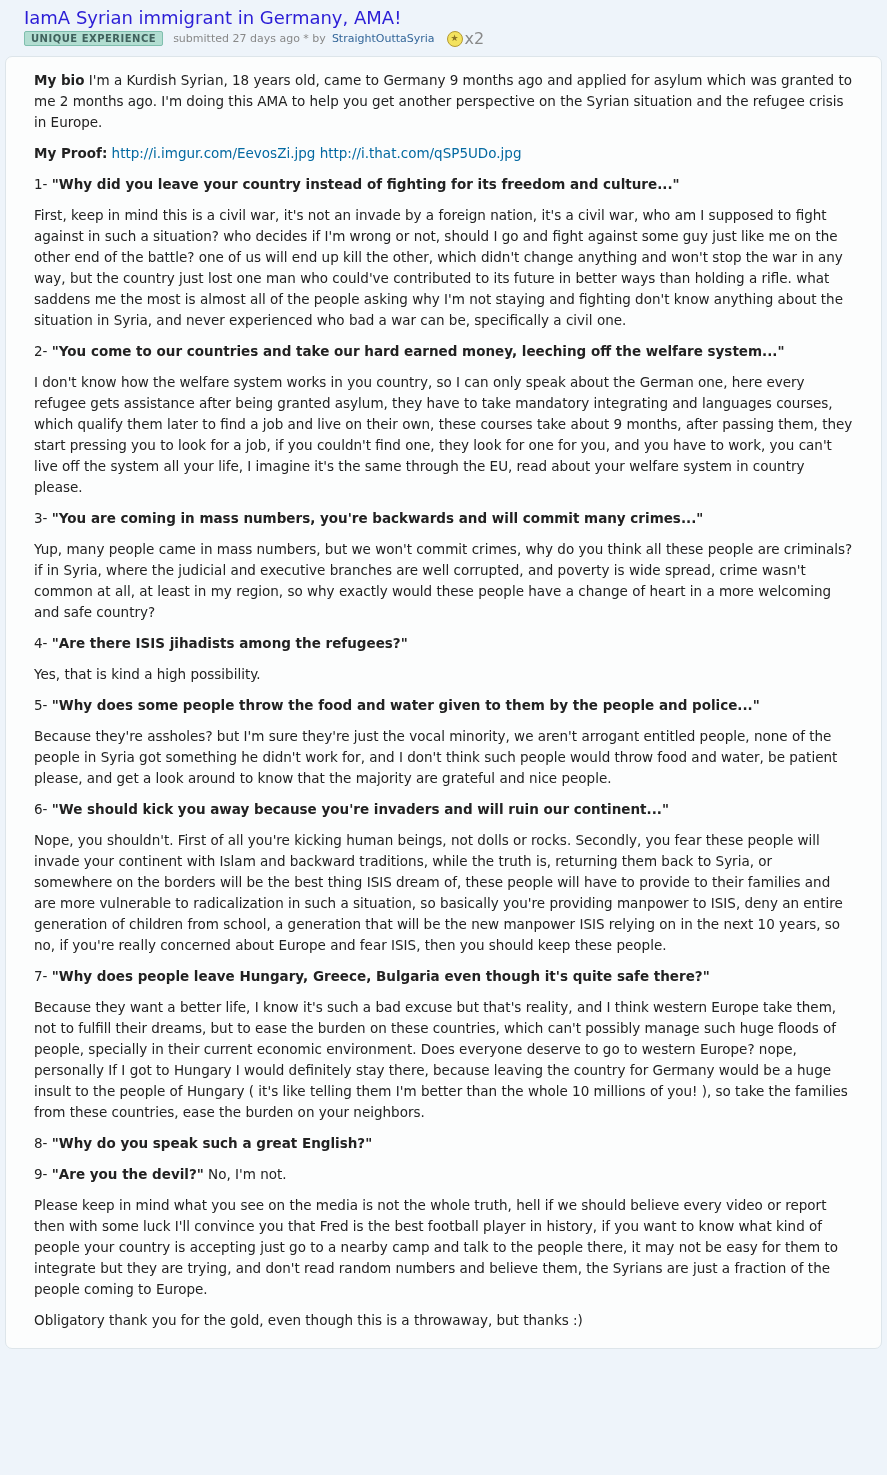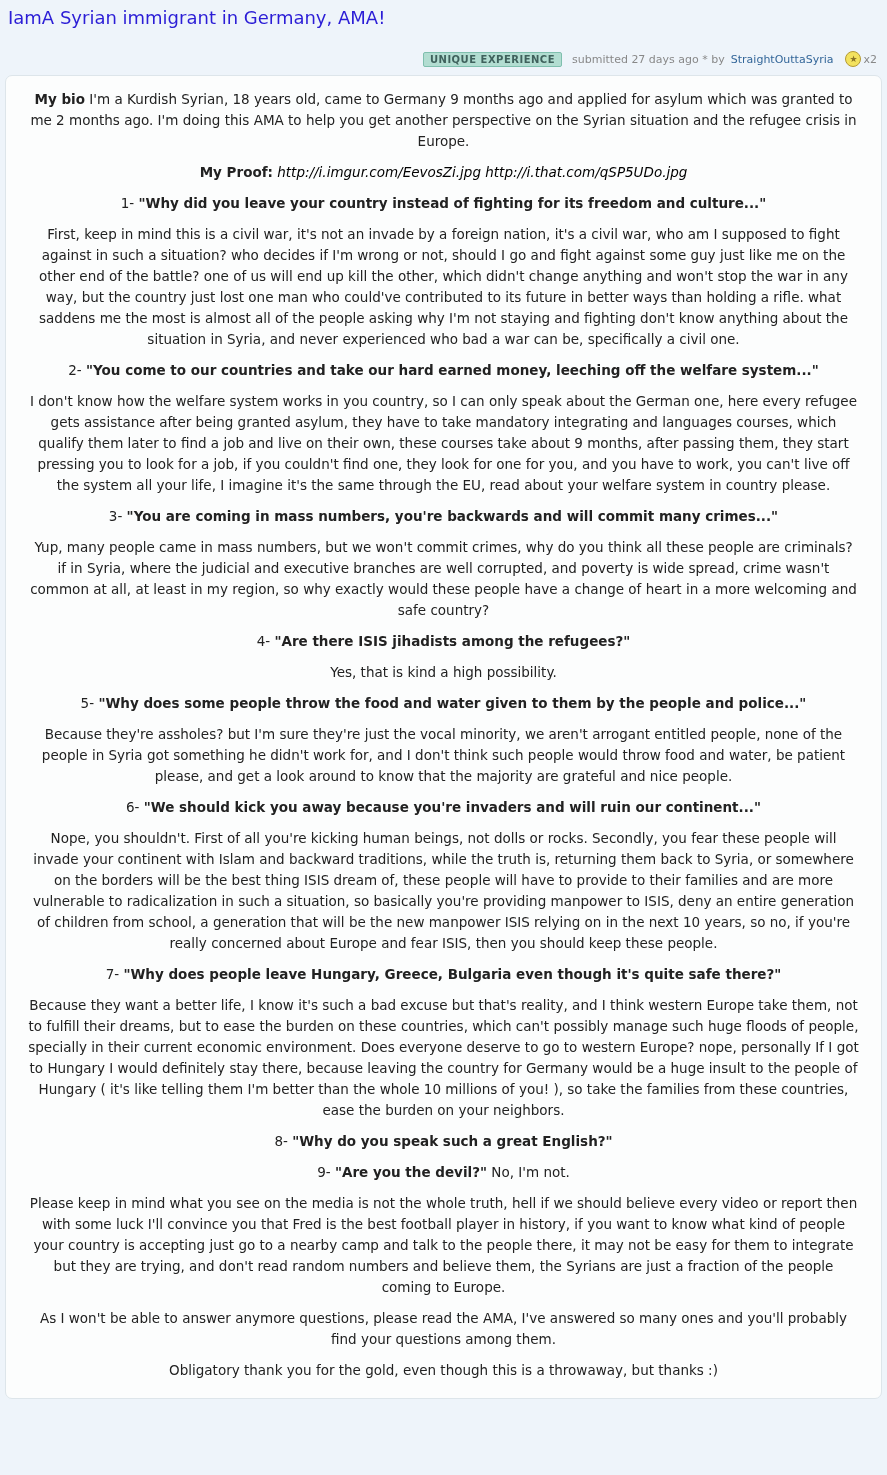--- a/index.html
+++ b/index.html
@@ -6,37 +6,36 @@
     margin: 0;
     padding: 0;
     background: #eef4fa;
     font-family: "DejaVu Sans", "Liberation Sans", sans-serif;
     color: #222;
     width: 887px;
   }
   .page { width: 887px; }
 
   
-  .header { padding: 7px 10px 0 8px; }
+  .header { padding: 7px 10px 0 24px; }
   .post-title {
     color: #2b1dd6;
     font-size: 18px;
     line-height: 22px;
     text-decoration: none;
     cursor: pointer;
     display: inline-block;
   }
   .tagline {
-    margin-top: 22px;
+    margin-top: 0;
     font-size: 11px;
     color: #888;
     display: flex;
     align-items: center;
     gap: 6px;
-    justify-content: flex-end;
   }
   .flair {
     background: #b2ddd1;
     border: 1px solid #7fbfae;
     color: #3f615c;
     font-size: 10px;
     font-weight: bold;
     letter-spacing: 0.5px;
     padding: 1px 6px;
     border-radius: 2px;
@@ -59,41 +58,39 @@
     border-radius: 50%;
     background: #f3e25e;
     border: 1px solid #b49a35;
     display: inline-flex;
     align-items: center;
     justify-content: center;
     font-size: 9px;
     line-height: 1;
     color: #8a7326;
   }
-  .gold-count { color: #888; font-size: 11px; }
+  .gold-count { color: #888; font-size: 16px; }
 
   
   .md-box {
     margin: 8px 5px 0 5px;
     background: #fcfdfd;
     border: 1px solid #dde5ea;
     border-radius: 7px;
     padding: 3px 16px 7px 16px;
   }
   .md-box p {
-    margin: 10px 6px;
+    margin: 10px 12px;
     font-size: 13.5px;
     line-height: 21px;
-    text-align: center;
   }
   .md-box a {
-    color: #000000;
+    color: #0369a1;
     text-decoration: none;
     cursor: pointer;
-    font-style: italic;
   }
   .md-box strong { font-weight: bold; color: #222; }
   .q strong { font-size: 13.5px; }
 </style>
 </head>
 <body>
 
 <div class="page">
 
   <div class="header">
@@ -137,18 +134,17 @@
 
     <p class="q"><span>7-</span> <strong>"Why does people leave Hungary, Greece, Bulgaria even though it's quite safe there?"</strong></p>
     <p>Because they want a better life, I know it's such a bad excuse but that's reality, and I think western Europe take them, not to fulfill their dreams, but to ease the burden on these countries, which can't possibly manage such huge floods of people, specially in their current economic environment. Does everyone deserve to go to western Europe? nope, personally If I got to Hungary I would definitely stay there, because leaving the country for Germany would be a huge insult to the people of Hungary ( it's like telling them I'm better than the whole 10 millions of you! ), so take the families from these countries, ease the burden on your neighbors.</p>
 
     <p class="q"><span>8-</span> <strong>"Why do you speak such a great English?"</strong></p>
 
     <p class="q"><span>9-</span> <strong>"Are you the devil?"</strong> <span>No, I'm not.</span></p>
 
     <p>Please keep in mind what you see on the media is not the whole truth, hell if we should believe every video or report then with some luck I'll convince you that Fred is the best football player in history, if you want to know what kind of people your country is accepting just go to a nearby camp and talk to the people there, it may not be easy for them to integrate but they are trying, and don't read random numbers and believe them, the Syrians are just a fraction of the people coming to Europe.</p>
 
-    <p>As I won't be able to answer anymore questions, please read the AMA, I've answered so many ones and you'll probably find your questions among them.</p>
     <p>Obligatory thank you for the gold, even though this is a throwaway, but thanks :)</p>
 
   </div>
 
 </div>
 
 </body></html>

